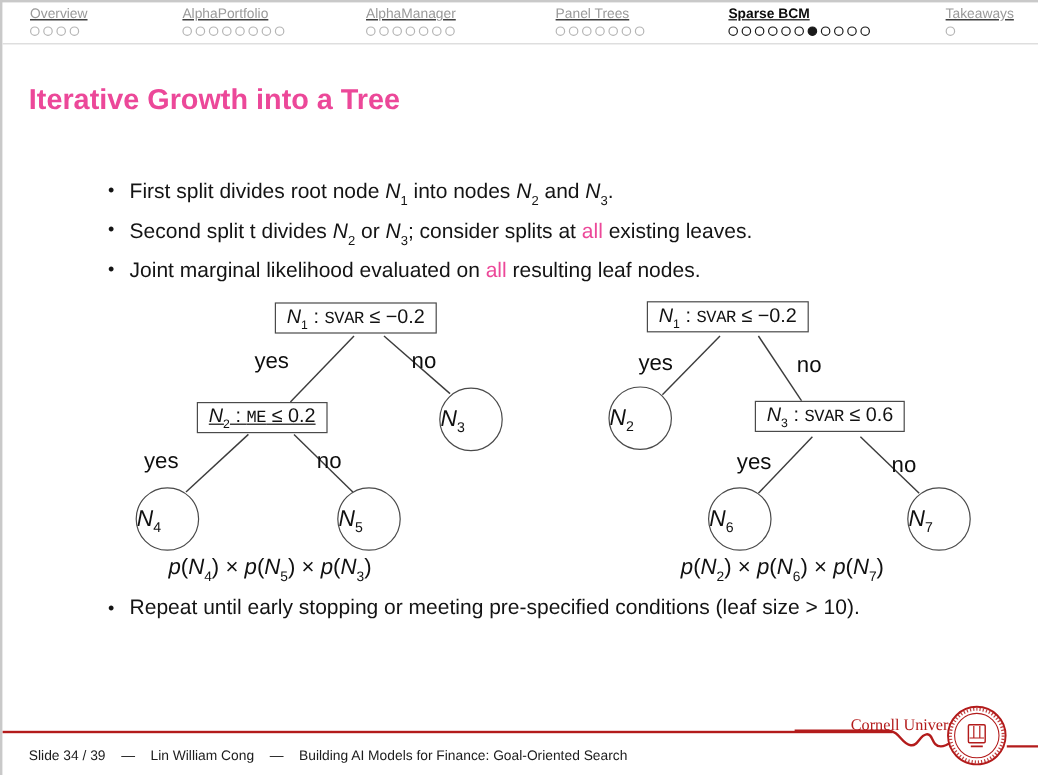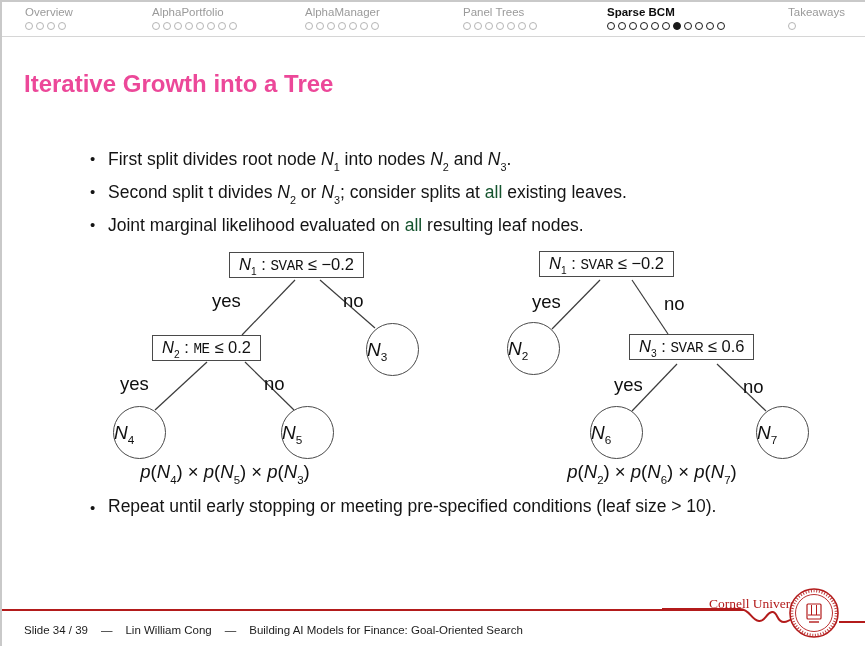--- a/index.html
+++ b/index.html
@@ -9,38 +9,38 @@
     box-sizing:border-box;overflow:hidden;
     font-family:"Liberation Sans",sans-serif;color:#111;
   }
   
   .nav{
     position:absolute;top:0;left:0;right:0;height:35px;
     border-bottom:1px solid #d6d6d6;
     display:grid;grid-template-columns:127px 153px 158px 144px 181px 80px;
     padding:4px 0 0 23px;box-sizing:border-box;
   }
-  .nav-sec{display:flex;flex-direction:column;align-items:flex-start;}
+  .nav-sec{display:flex;flex-direction:column;align-items:flex-start;text-decoration:underline;}
   .nav-label{font-size:11.5px;color:#9a9a9a;line-height:13px;white-space:nowrap;}
   .nav-sec.active .nav-label{color:#0c0c0c;font-weight:600;}
   .nav-dots{display:flex;gap:3px;margin-top:3px;}
   .dot{width:8px;height:8px;border-radius:50%;border:1px solid #b5b5b5;background:#fff;box-sizing:border-box;}
   .dot.dark{border-color:#1a1a1a;}
   .dot.filled{background:#1a1a1a;}
   
   .page-title{position:absolute;top:52px;left:22px;font-size:24px;color:#ec4899;}
   
   .bullets{position:absolute;top:146px;left:88px;width:740px;list-style:none;margin:0;padding:0;}
   .bullets li{position:relative;padding-left:18px;margin-bottom:11px;font-size:17.5px;line-height:22px;color:#141414;}
   .bullets li::before{content:"•";position:absolute;left:0;top:0;font-size:15px;}
   .bullet-last{position:absolute;top:492px;left:88px;width:742px;list-style:none;margin:0;padding:0;}
   .bullet-last li{position:relative;padding-left:18px;font-size:17.5px;line-height:25px;color:#141414;}
   .bullet-last li::before{content:"•";position:absolute;left:0;top:1px;font-size:15px;}
   .mi{font-style:italic;}
-  .red{color:#14532d;}
+  .red{color:#ec4899;}
   .tt{font-family:"Liberation Mono","DejaVu Sans Mono",monospace;font-size:0.86em;letter-spacing:-0.3px;}
   sub{font-size:0.62em;line-height:0;position:relative;bottom:-1px;}
   
   .diagram{position:absolute;top:245px;left:0;width:865px;height:247px;}
   .tree{position:absolute;top:0;width:350px;height:247px;}
   .tree-left{left:110px;}
   .tree-right{left:470px;}
   .tree svg.lines{position:absolute;top:0;left:0;width:350px;height:247px;}
   .tnode-box{
     position:absolute;border:1.5px solid #4a4a4a;background:#fff;
@@ -150,21 +150,21 @@
         <line x1="183" y1="33" x2="130" y2="88" stroke="#3c3c3c" stroke-width="1.2"></line>
         <line x1="208" y1="33" x2="263" y2="81" stroke="#3c3c3c" stroke-width="1.2"></line>
         <line x1="95" y1="115" x2="43" y2="163" stroke="#3c3c3c" stroke-width="1.2"></line>
         <line x1="133" y1="115" x2="182" y2="163" stroke="#3c3c3c" stroke-width="1.2"></line>
       </svg>
       <div class="tnode-box" style="left:117px;top:5px;">
         <span class="mi">N</span><sub>1</sub><span> : </span><span class="tt">SVAR</span><span> ≤ −0.2</span>
       </div>
       <div class="edge-label" style="left:100px;top:43px;">yes</div>
       <div class="edge-label" style="left:231px;top:43px;">no</div>
-      <div class="tnode-box" style="left:40px;top:88px;">
+      <div class="tnode-box" style="left:52px;top:88px;text-decoration:underline;">
         <span class="mi">N</span><sub>2</sub><span> : </span><span class="tt">ME</span><span> ≤ 0.2</span>
       </div>
       <div class="tnode-circle" style="left:254px;top:76px;">
         <span><span class="mi">N</span><sub>3</sub></span>
       </div>
       <div class="edge-label" style="left:8px;top:126px;">yes</div>
       <div class="edge-label" style="left:152px;top:126px;">no</div>
       <div class="tnode-circle" style="left:1px;top:159px;">
         <span><span class="mi">N</span><sub>4</sub></span>
       </div>

